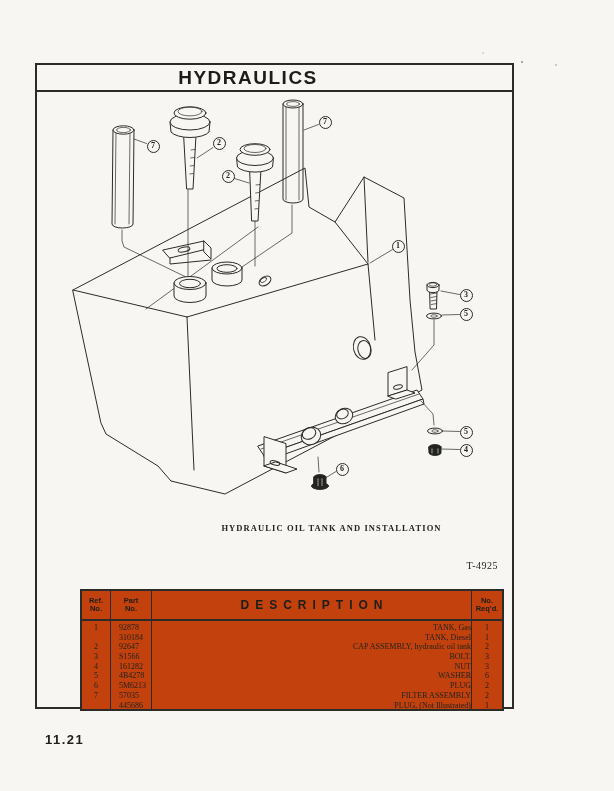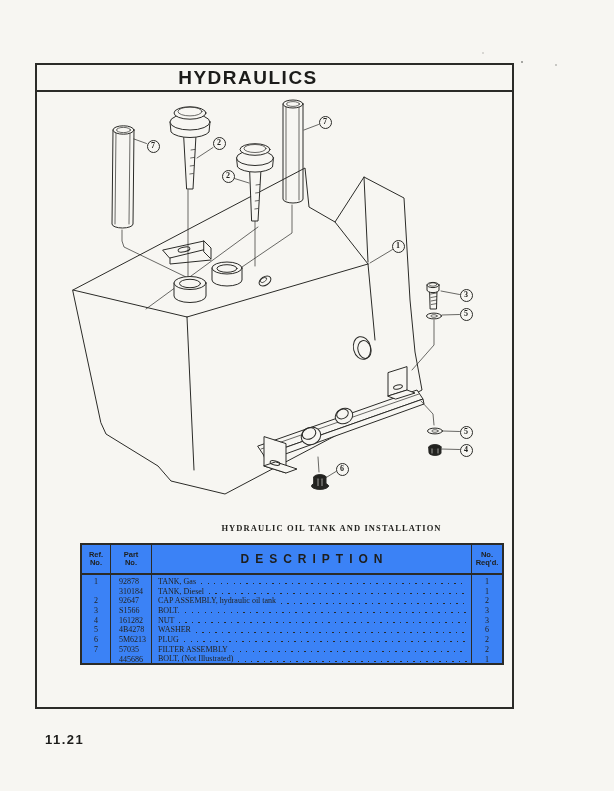--- a/index.html
+++ b/index.html
@@ -39,44 +39,44 @@
   .fig-caption{
     position:absolute;left:0;top:458px;width:100%;box-sizing:border-box;padding-left:34px;
     text-align:center;font-size:8.5px;font-weight:bold;letter-spacing:1.1px;color:#232320;margin-left:40px;
   }
   .fig-ref{
     position:absolute;right:14px;top:495px;
     font-size:10px;letter-spacing:0.5px;color:#232320;
   }
   
   .ptable{
-    position:absolute;left:43px;top:478px;width:424px;height:122px;
+    position:absolute;left:43px;top:524px;width:424px;height:122px;
     border:2px solid #2b2b28;box-sizing:border-box;
     display:grid;grid-template-columns:29px 41px 1fr 30px;
     grid-auto-rows:min-content;
-    background:#3b82f6;
+    background:#c2410c;
   }
   .hcell{
     border-bottom:2px solid #2b2b28;border-right:1.5px solid #2b2b28;
     height:30px;box-sizing:border-box;
     display:flex;flex-direction:column;align-items:center;justify-content:center;
     font-family:"Liberation Sans", sans-serif;font-size:7.5px;font-weight:bold;line-height:8.5px;
     color:#1e1e1c;
   }
   .hcell.last{border-right:none;}
   .hcell .desc-head{font-size:12px;letter-spacing:6px;padding-left:6px;}
   .cell{
     border-right:1.5px solid #2b2b28;box-sizing:border-box;
     font-size:8px;line-height:9.7px;height:9.7px;overflow:hidden;
     color:#232320;white-space:nowrap;
   }
   .cell.last{border-right:none;}
   .cell.ref{text-align:center;}
   .cell.part{padding-left:8px;}
-  .cell.desc{display:flex;align-items:flex-end;padding-left:6px;}
+  .cell.desc{display:flex;align-items:flex-end;padding-left:6px;flex-direction:column;}
   .cell.desc .txt{white-space:nowrap;}
   .cell.desc .lead{
     flex:1;height:9.7px;margin:0 4px 0 5px;
     background-image:repeating-linear-gradient(90deg,#2b2b28 0 1.2px,transparent 1.2px 6.5px);
     background-size:100% 1.2px;background-repeat:no-repeat;background-position:0 6.2px;
   }
   .cell.req{text-align:center;}
   .cell.pad-top{padding-top:2px;height:11.7px;}
   .page-number{
     position:absolute;left:45px;top:732px;
@@ -328,21 +328,21 @@
       <div class="cell ref">7</div>
       <div class="cell part">57035</div>
       <div class="cell desc">
         <span class="txt">FILTER ASSEMBLY</span>
         <span class="lead"></span>
       </div>
       <div class="cell req last">2</div>
       <div class="cell ref"></div>
       <div class="cell part">445686</div>
       <div class="cell desc">
-        <span class="txt">BOLT, (Not Illustrated)</span>
+        <span class="txt">PLUG, (Not Illustrated)</span>
         <span class="lead"></span>
       </div>
       <div class="cell req last">1</div>
     </div>
 </div>
 
 <div class="page-number">11.21</div>
 
 <div class="callout" style="left: 146.5px; top: 139.5px;">7</div>
 <div class="callout" style="left: 212.5px; top: 136.5px;">2</div>

